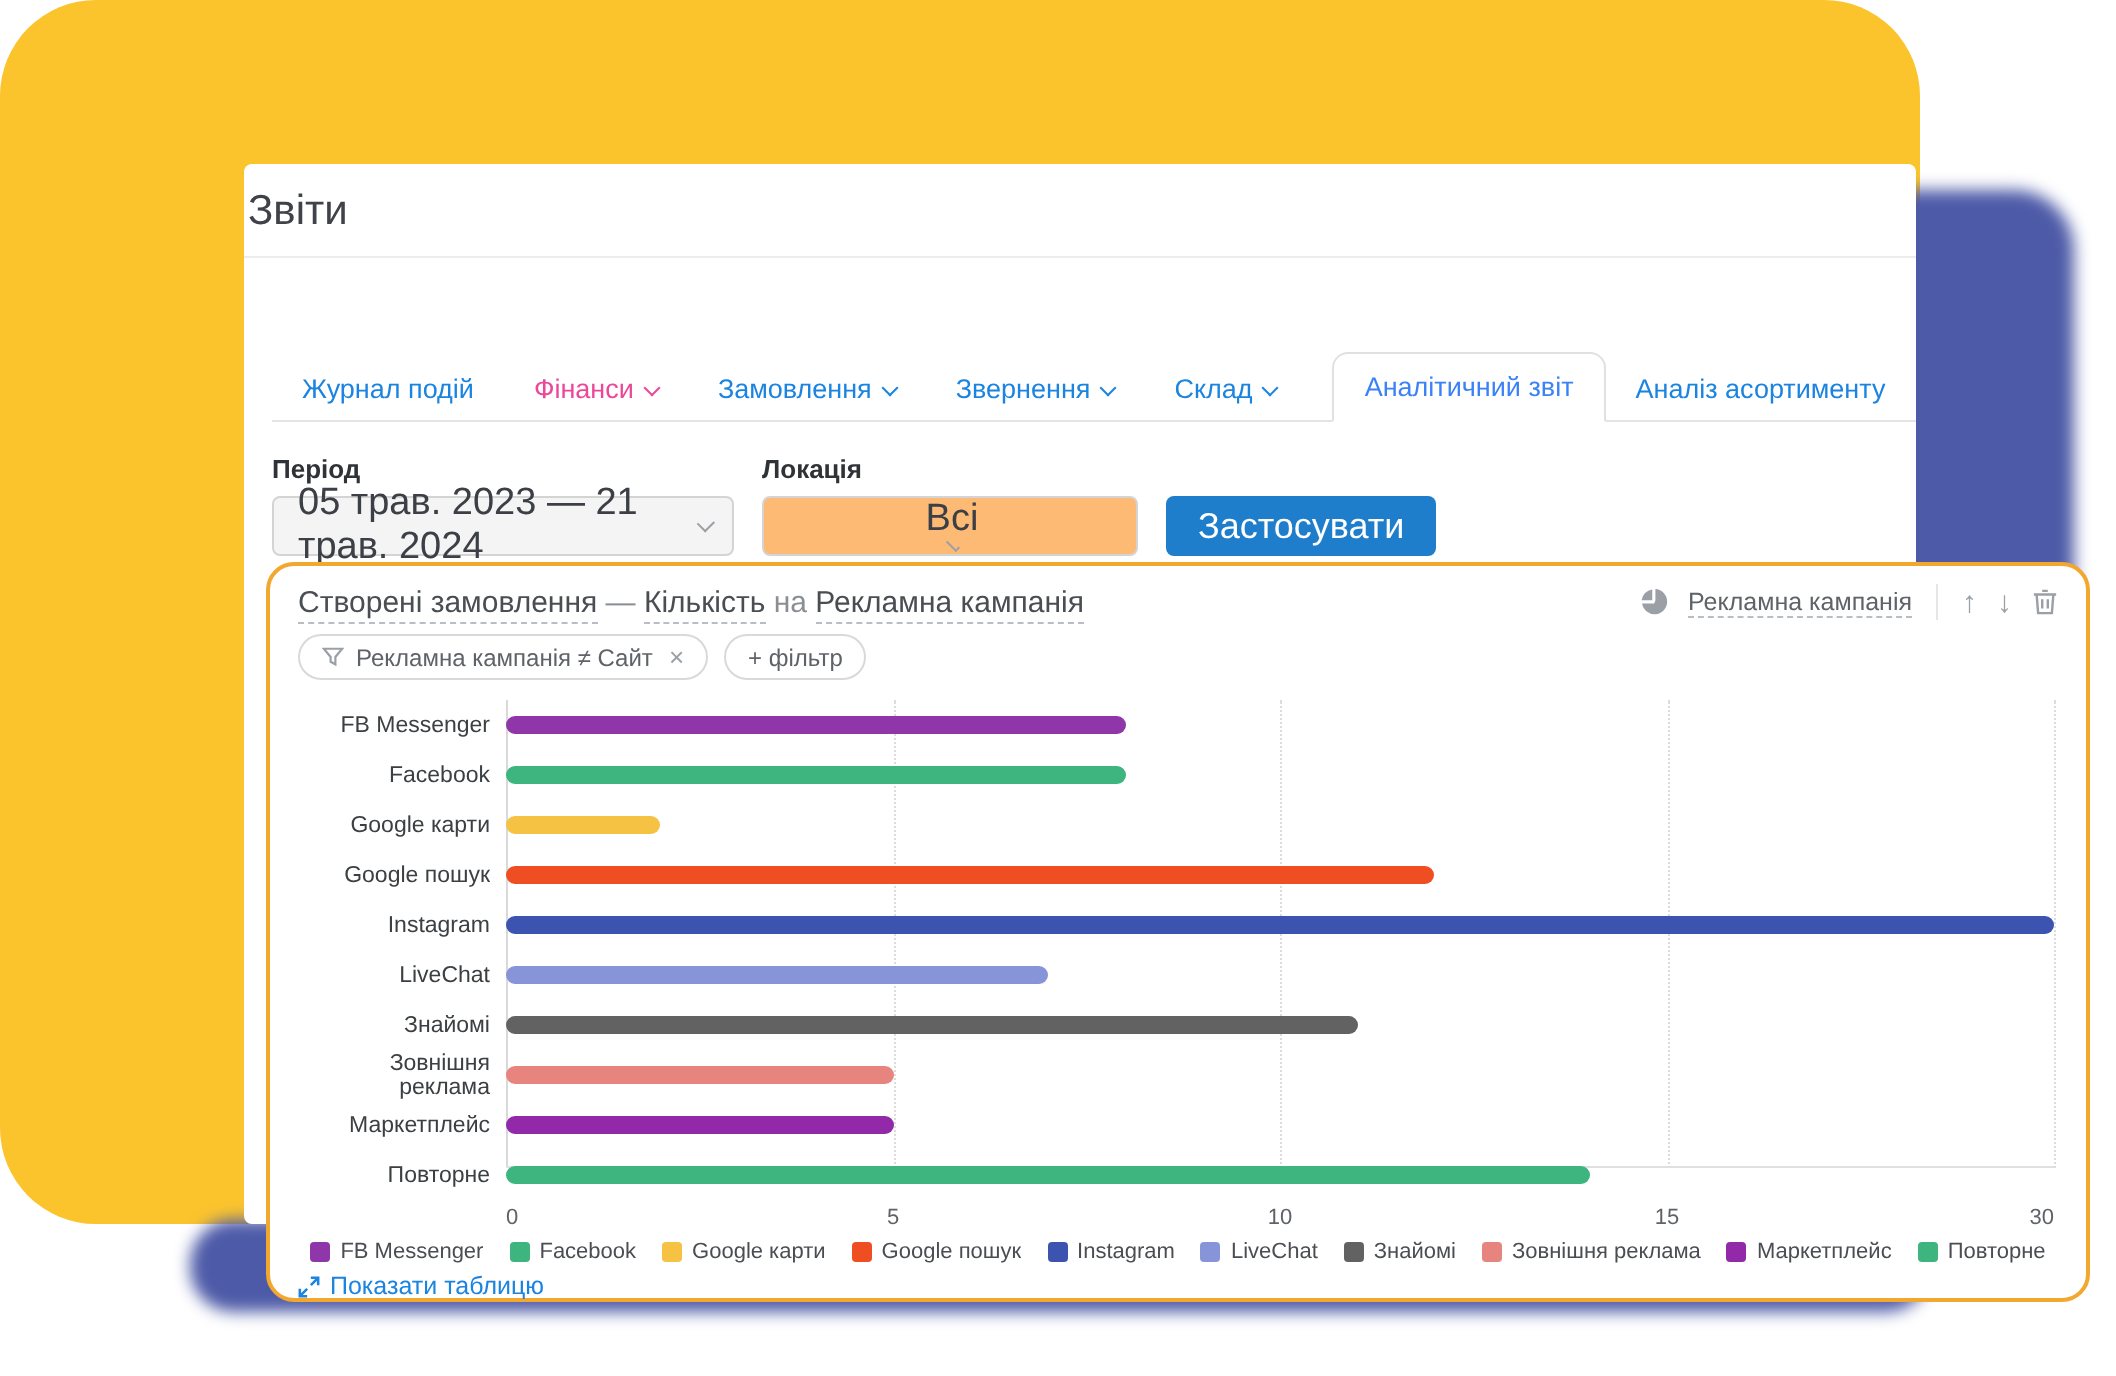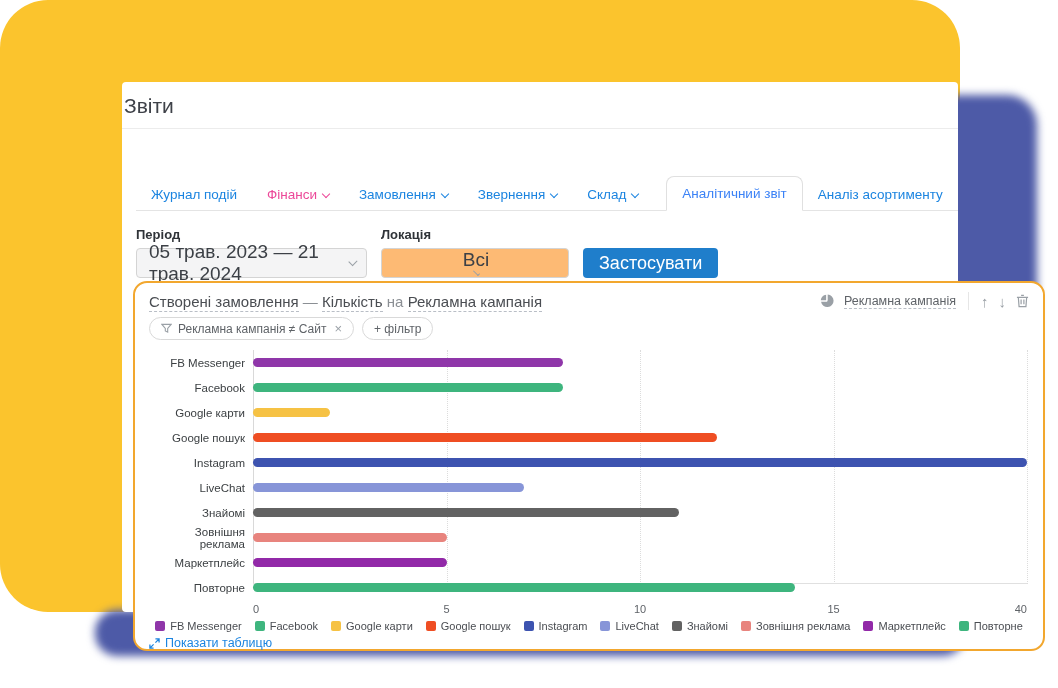--- a/index.html
+++ b/index.html
@@ -223,21 +223,21 @@
             <div class="track">
               <div class="bar" style="width: 70%; background: rgb(62, 181, 126);"></div>
             </div>
           </div>
         </div>
       <div class="axisrow">
           <div class="tick first" style="left: 0%;">0</div>
           <div class="tick" style="left: 25%;">5</div>
           <div class="tick" style="left: 50%; text-align: center;">10</div>
           <div class="tick" style="left: 75%;">15</div>
-          <div class="tick last" style="left: 100%;">40</div>
+          <div class="tick last" style="left: 100%;">30</div>
         </div>
     </div>
 
     <div class="legend">
         <div class="litem">
           <span class="lswatch" style="background: rgb(143, 54, 169);"></span>
           <span>FB Messenger</span>
         </div>
         <div class="litem">
           <span class="lswatch" style="background: rgb(62, 181, 126);"></span>

